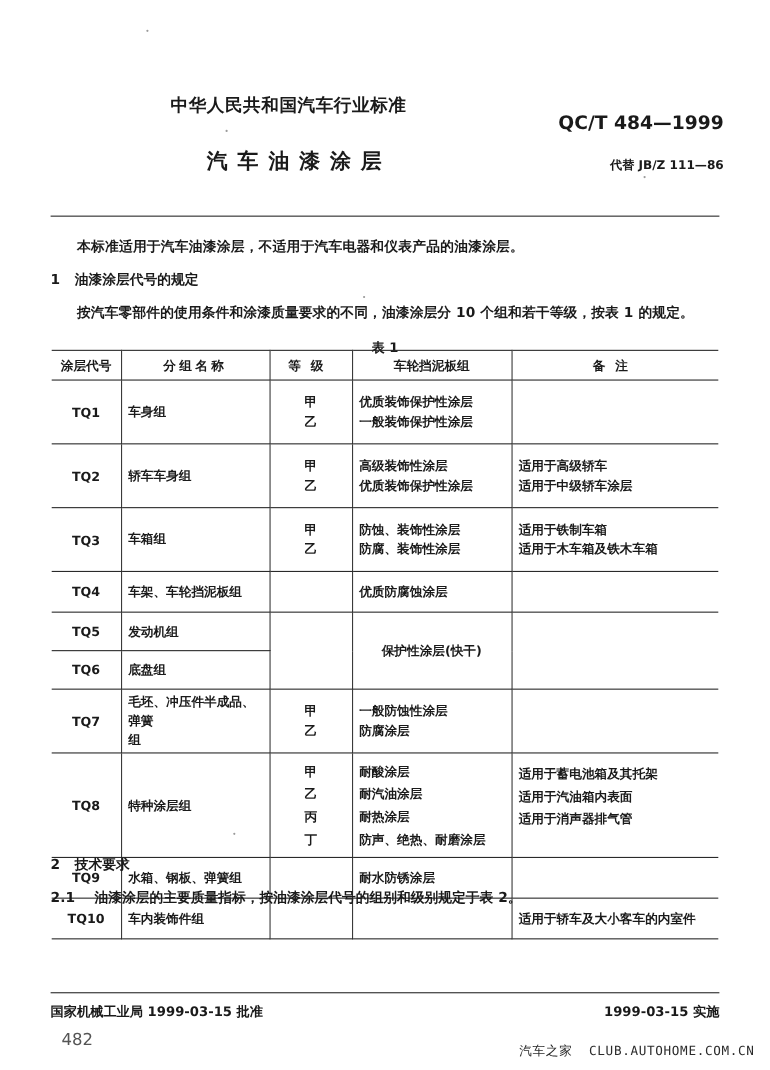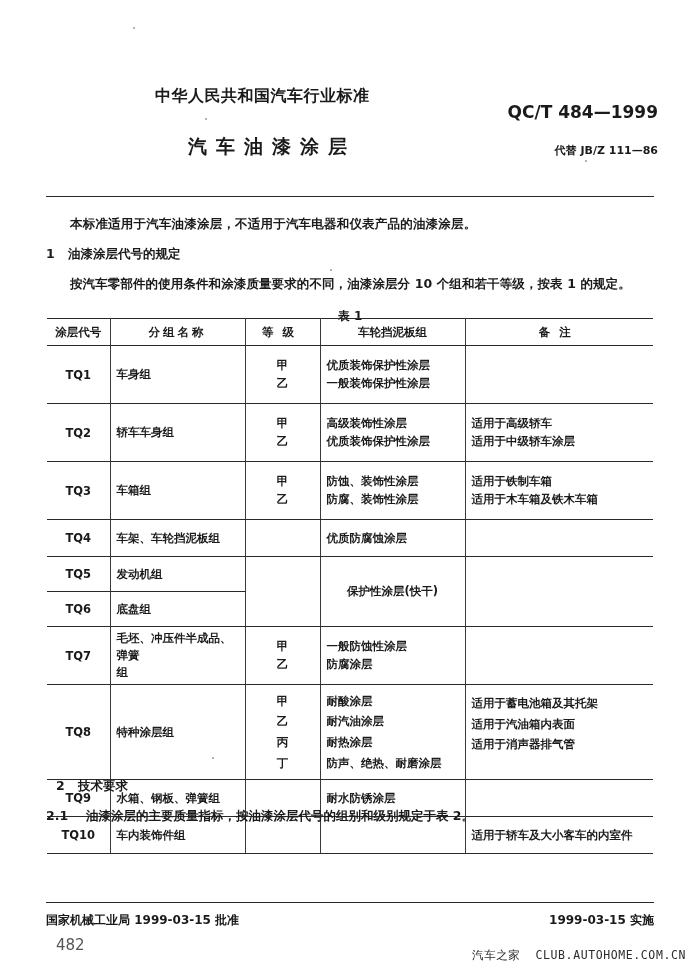--- a/index.html
+++ b/index.html
@@ -161,21 +161,20 @@
   .two-line { line-height: 1.5; }
 
   
   .sec2-head {
     position: absolute;
     left: 46px;
     top: 778px;
     font-size: 12.5px;
     font-weight: bold;
     white-space: nowrap;
-    margin-left: 10px;
   }
   .sec2-body {
     position: absolute;
     left: 46px;
     top: 808px;
     font-size: 12.5px;
     font-weight: bold;
     white-space: nowrap;
   }
   .sec2-num { display: inline-block; width: 22px; }

